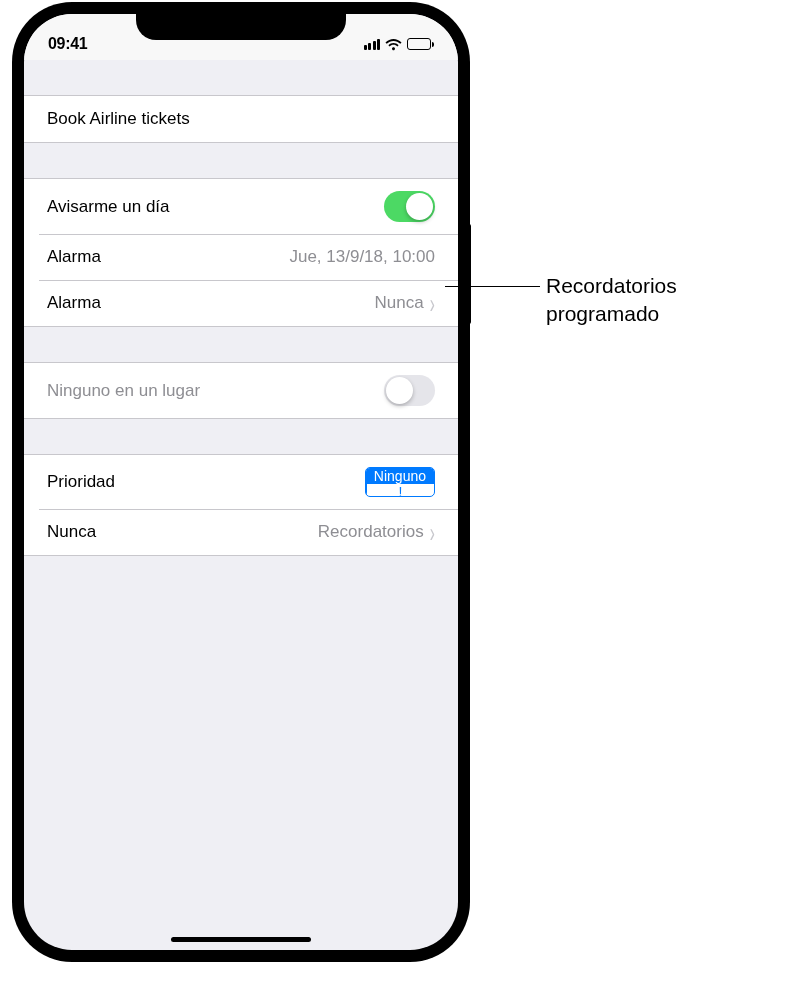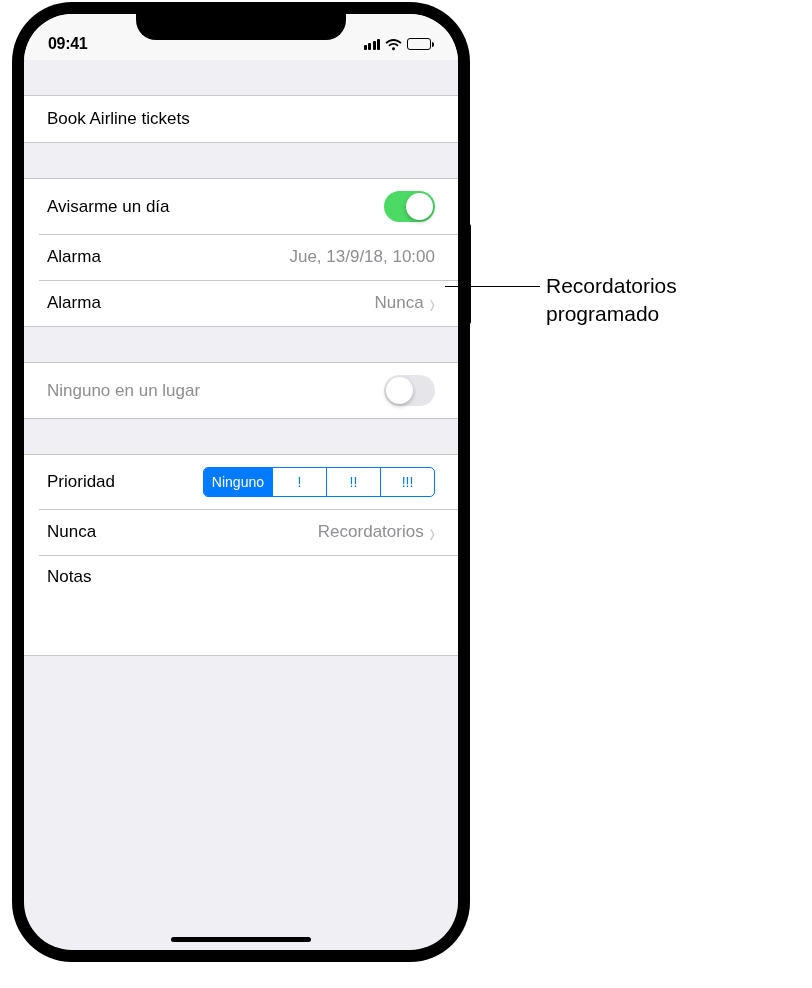--- a/index.html
+++ b/index.html
@@ -176,20 +176,21 @@
     .toggle.on .toggle-knob { right:2px; }
     .toggle.off .toggle-knob { left:2px; }
 
     
     .segmented {
       display:flex;
       border:1px solid #007aff;
       border-radius:5px;
       overflow:hidden;
       height: 30px;
+      flex-direction: column;
     }
     .segment {
       min-width: 54px;
       display:flex; align-items:center; justify-content:center;
       font-size:14px;
       color:#007aff;
       border-left:1px solid #007aff;
       padding: 0 4px;
     }
     .segment:first-child { border-left:none; padding: 0 8px;}
@@ -311,23 +312,20 @@
             <div class="segment">!!!</div>
           </div>
         </div>
         <div class="cell">
           <span class="cell-label">Nunca</span>
           <span class="cell-value">
             <span>Recordatorios</span>
             <span class="chevron">›</span>
           </span>
         </div>
-        <div class="cell notes-cell">
-          <span class="cell-label">Notas</span>
-        </div>
       </div>
 
       <div class="home-indicator"></div>
     </div>
   </div>
 </div>
 
 <div class="callout" style="left:445px; top:272px;">
   <div class="callout-line"></div>
   <div class="callout-text">

